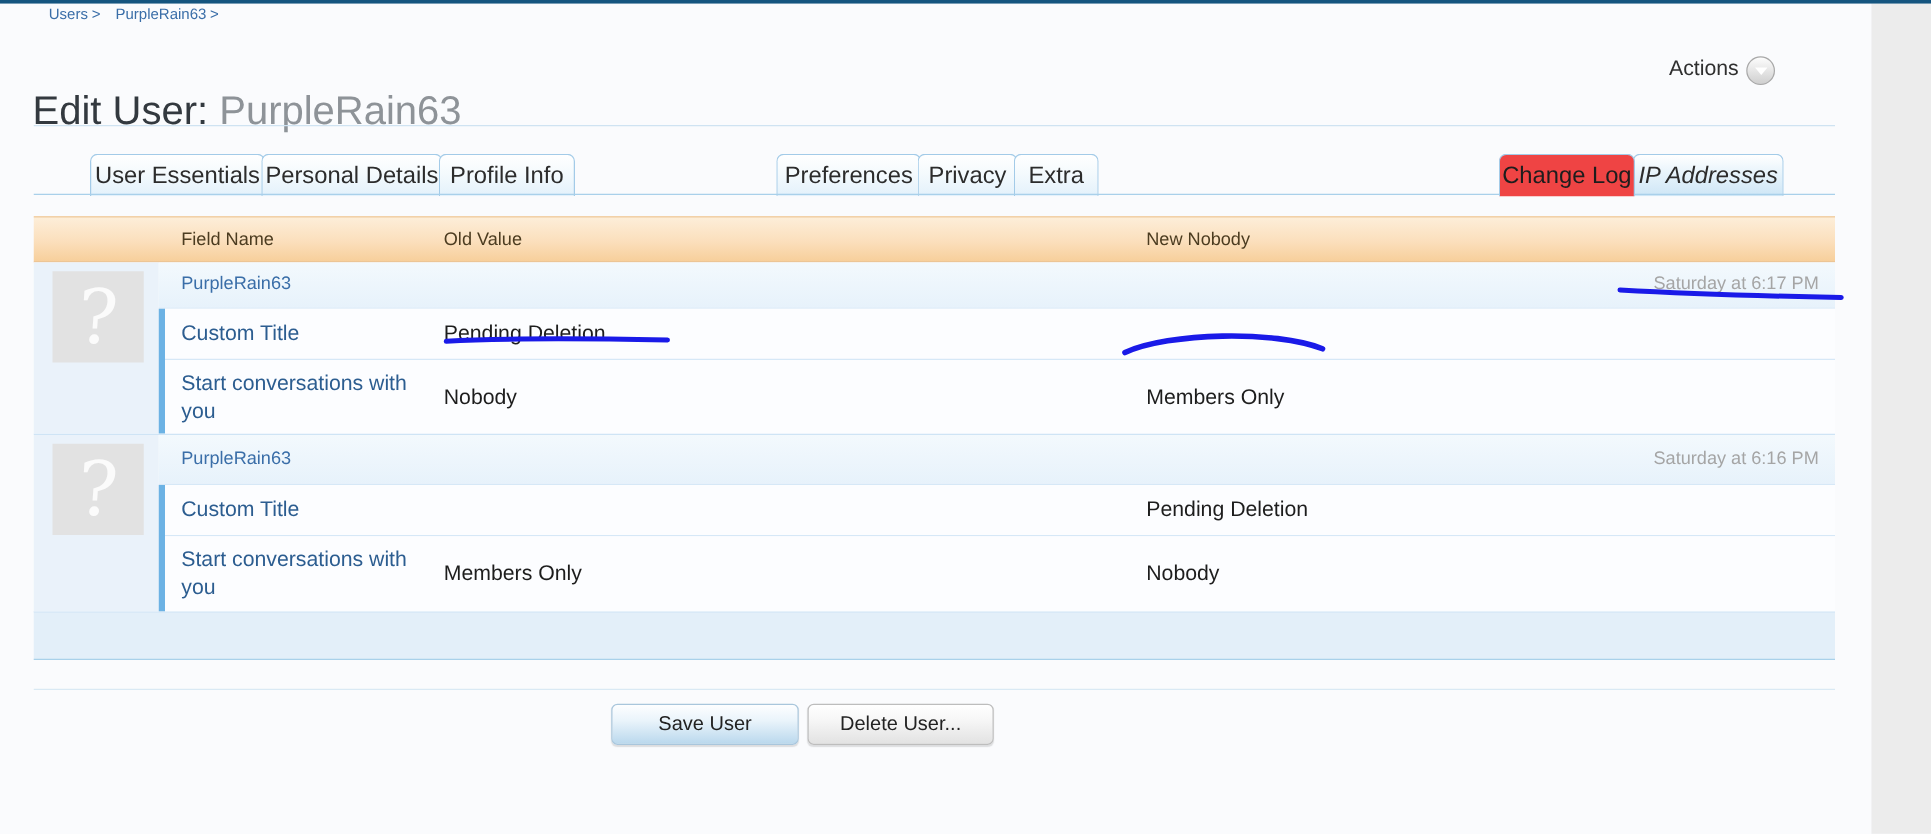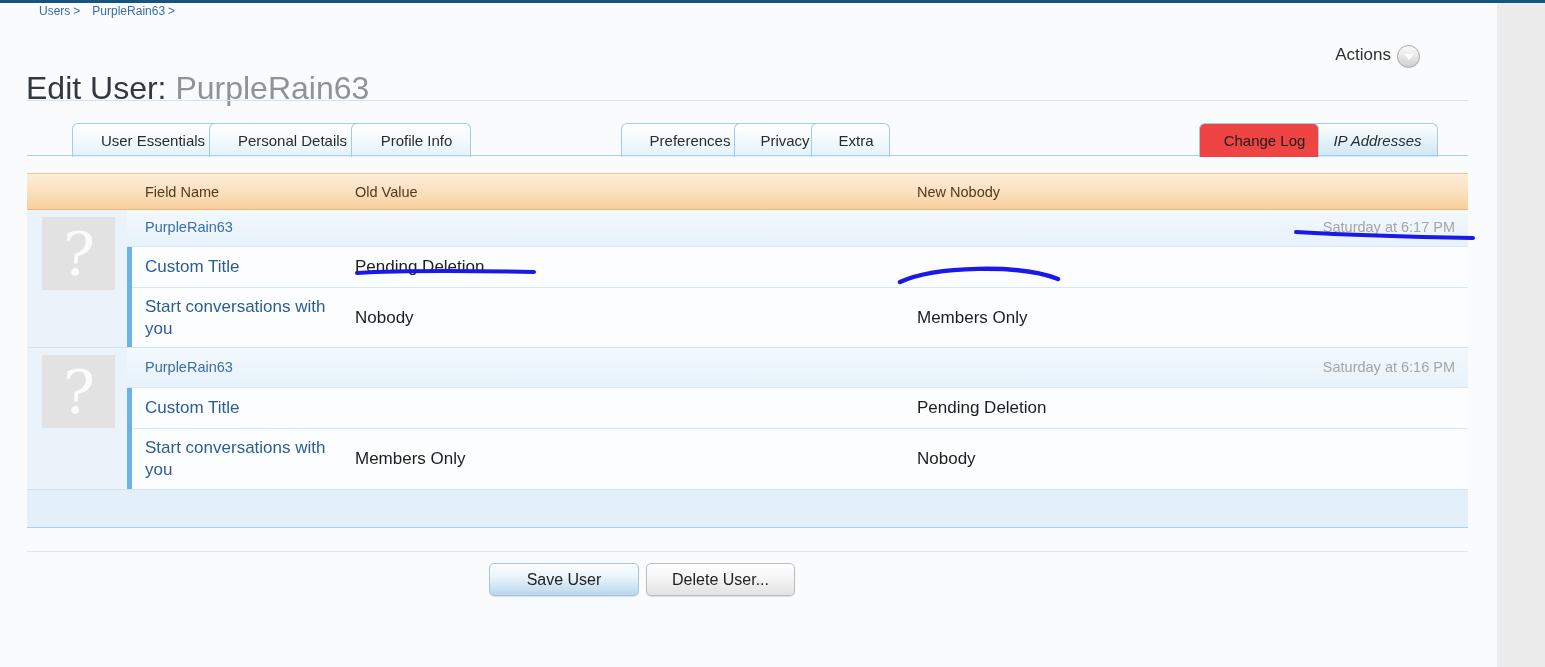--- a/index.html
+++ b/index.html
@@ -33,21 +33,21 @@
 
   #title-rule{left:27px;top:97px;width:1441px;height:1px;background:#cfe3f2;}
 
   
   .tab{
     position:absolute;top:120px;height:33px;
     border:1px solid #a3cbe8;border-bottom:none;
     border-radius:6px 6px 0 0;
     background:linear-gradient(#ffffff 0%,#f4fafd 45%,#e3f1fb 100%);
     display:flex;align-items:center;justify-content:center;
-    font-size:15px;color:#2c2c2c;white-space:nowrap;cursor:pointer;padding-left:11px;
+    font-size:19px;color:#2c2c2c;white-space:nowrap;cursor:pointer;
   }
   .tab.blue{background:linear-gradient(#ffffff 0%,#ecf6fc 35%,#cee6f6 100%);font-style:italic;}
   .tab.active{background:#ef4444;z-index:4;color:#1d1d1d;}
   #tabs-rule{left:27px;top:152px;width:1441px;height:1px;background:#a9d0ea;z-index:1;}
 
   
   #cl-table{left:27px;top:170px;width:1441px;}
   #cl-head{height:35px;position:relative;
      background:linear-gradient(#fdeed9 0%,#fbdfbc 55%,#f7cf9b 100%);
      border-top:1px solid #f0c48c;border-bottom:1px solid #e8b67c;}

